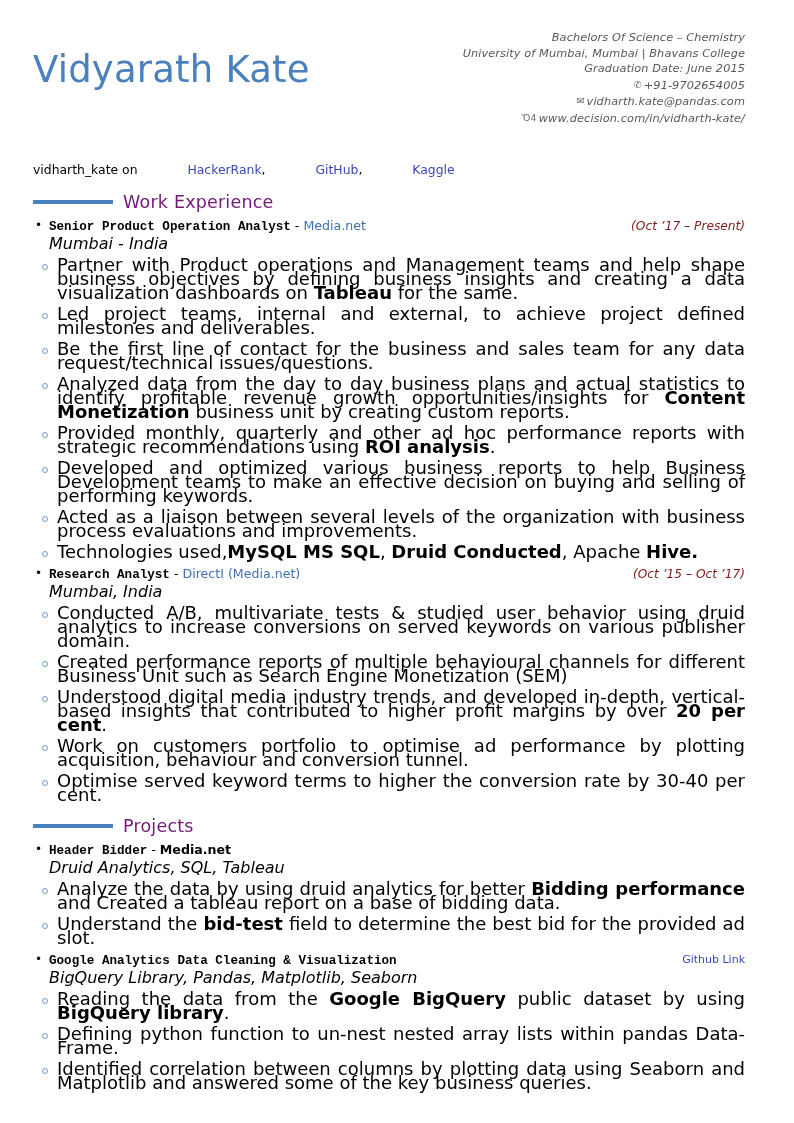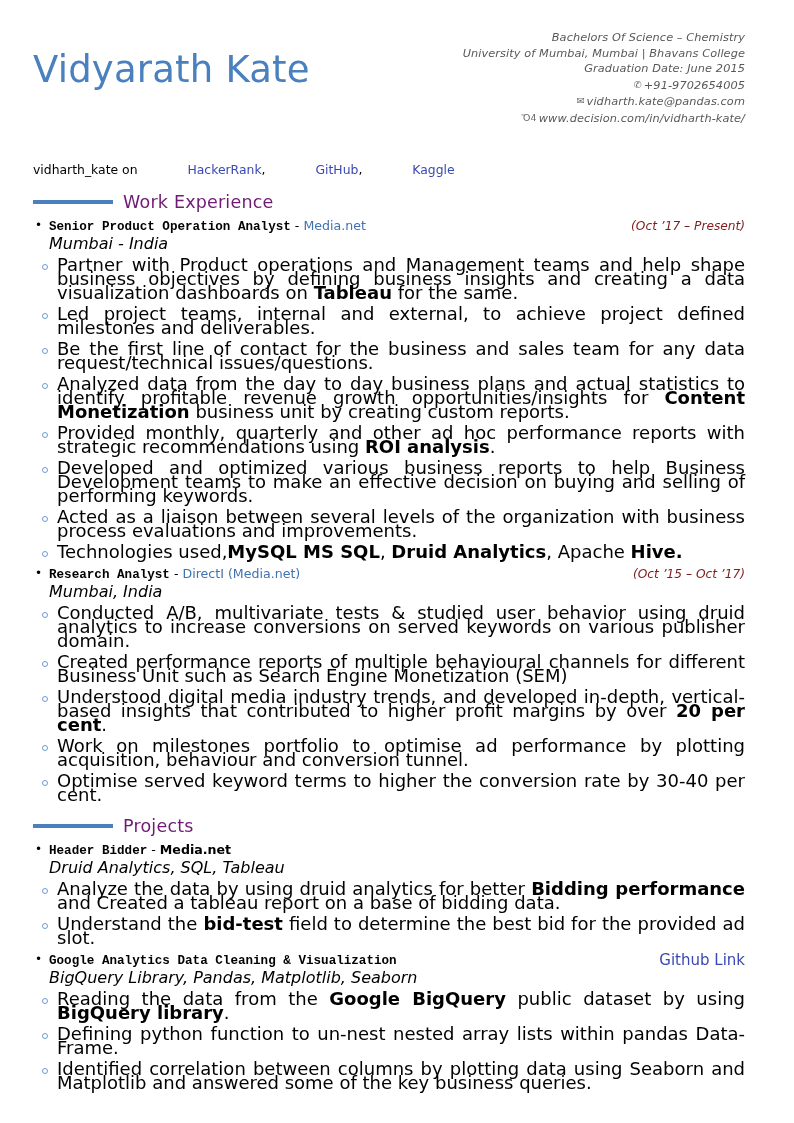--- a/index.html
+++ b/index.html
@@ -121,21 +121,21 @@
     top: 0;
     font-style: italic;
     font-size: 12.2px;
     color: #7f1d1d;
     white-space: nowrap;
   }
   .entry-link {
     position: absolute;
     right: 0;
     top: 0;
-    font-size: 15px;
+    font-size: 11px;
     color: #3a48b5;
     white-space: nowrap;
   }
   .entry-sub {
     padding-left: 16px;
     font-style: italic;
     font-size: 16px;
     line-height: 16.5px;
     color: #000;
   }
@@ -198,31 +198,31 @@
           <div class="entry-head"><span class="entry-title">Senior Product Operation Analyst</span><span class="entry-dash"> - </span><span class="entry-org">Media.net</span><span class="entry-date">(Oct ’17 – Present)</span></div>
           <div class="entry-sub">Mumbai - India</div>
           <ul class="points">
             <li>Partner with Product operations and Management teams and help shape business objectives by defining business insights and creating a data visualization dashboards on <b>Tableau</b> for the same.</li>
             <li>Led project teams, internal and external, to achieve project defined milestones and deliverables.</li>
             <li>Be the first line of contact for the business and sales team for any data request/technical issues/questions.</li>
             <li>Analyzed data from the day to day business plans and actual statistics to identify profitable revenue growth opportunities/insights for <b>Content Monetization</b> business unit by creating custom reports.</li>
             <li>Provided monthly, quarterly and other ad hoc performance reports with strategic recommendations using <b>ROI analysis</b>.</li>
             <li>Developed and optimized various business reports to help Business Development teams to make an effective decision on buying and selling of performing keywords.</li>
             <li>Acted as a liaison between several levels of the organization with business process evaluations and improvements.</li>
-            <li>Technologies used,<b>MySQL MS SQL</b>, <b>Druid Analytics</b>, Apache <b>Hive.</b></li>
+            <li>Technologies used,<b>MySQL MS SQL</b>, <b>Druid Conducted</b>, Apache <b>Hive.</b></li>
           </ul>
         </div>
         <div class="entry">
           <div class="entry-head"><span class="entry-title">Research Analyst</span><span class="entry-dash"> - </span><span class="entry-org">DirectI (Media.net)</span><span class="entry-date">(Oct ’15 – Oct ’17)</span></div>
           <div class="entry-sub">Mumbai, India</div>
           <ul class="points">
             <li>Conducted A/B, multivariate tests &amp; studied user behavior using druid analytics to increase conversions on served keywords on various publisher domain.</li>
             <li>Created performance reports of multiple behavioural channels for different Business Unit such as Search Engine Monetization (SEM)</li>
             <li>Understood digital media industry trends, and developed in-depth, vertical-based insights that contributed to higher profit margins by over <b>20 per cent</b>.</li>
-            <li>Work on milestones portfolio to optimise ad performance by plotting acquisition, behaviour and conversion tunnel.</li>
+            <li>Work on customers portfolio to optimise ad performance by plotting acquisition, behaviour and conversion tunnel.</li>
             <li>Optimise served keyword terms to higher the conversion rate by 30-40 per cent.</li>
           </ul>
         </div>
       </div>
   </div>
 
   <div class="section">
     <div class="section-head">
       <span class="section-rule"></span>
       <span class="section-title">Projects</span>

